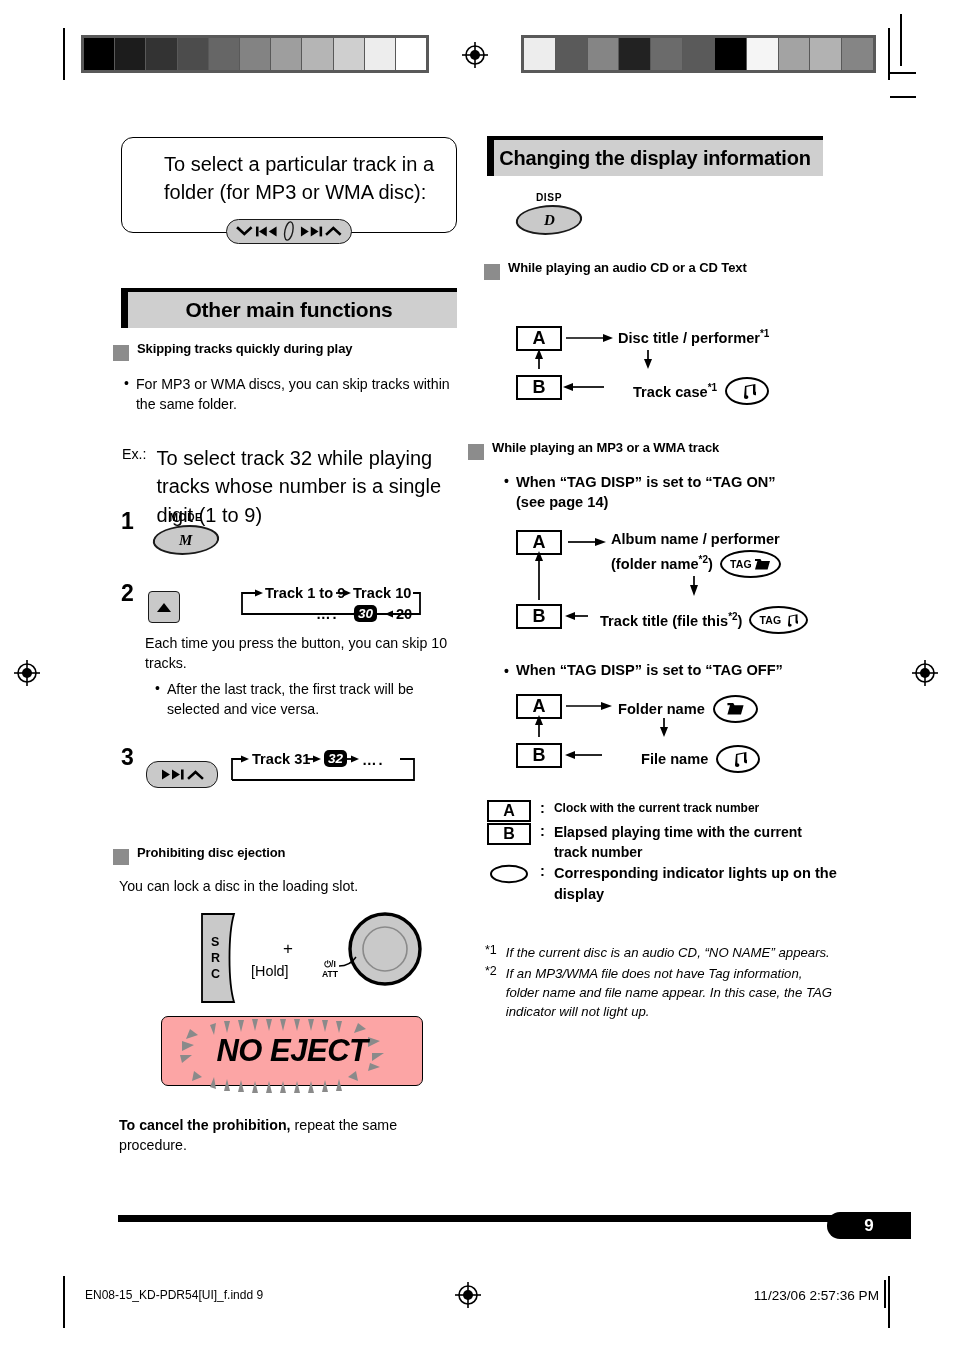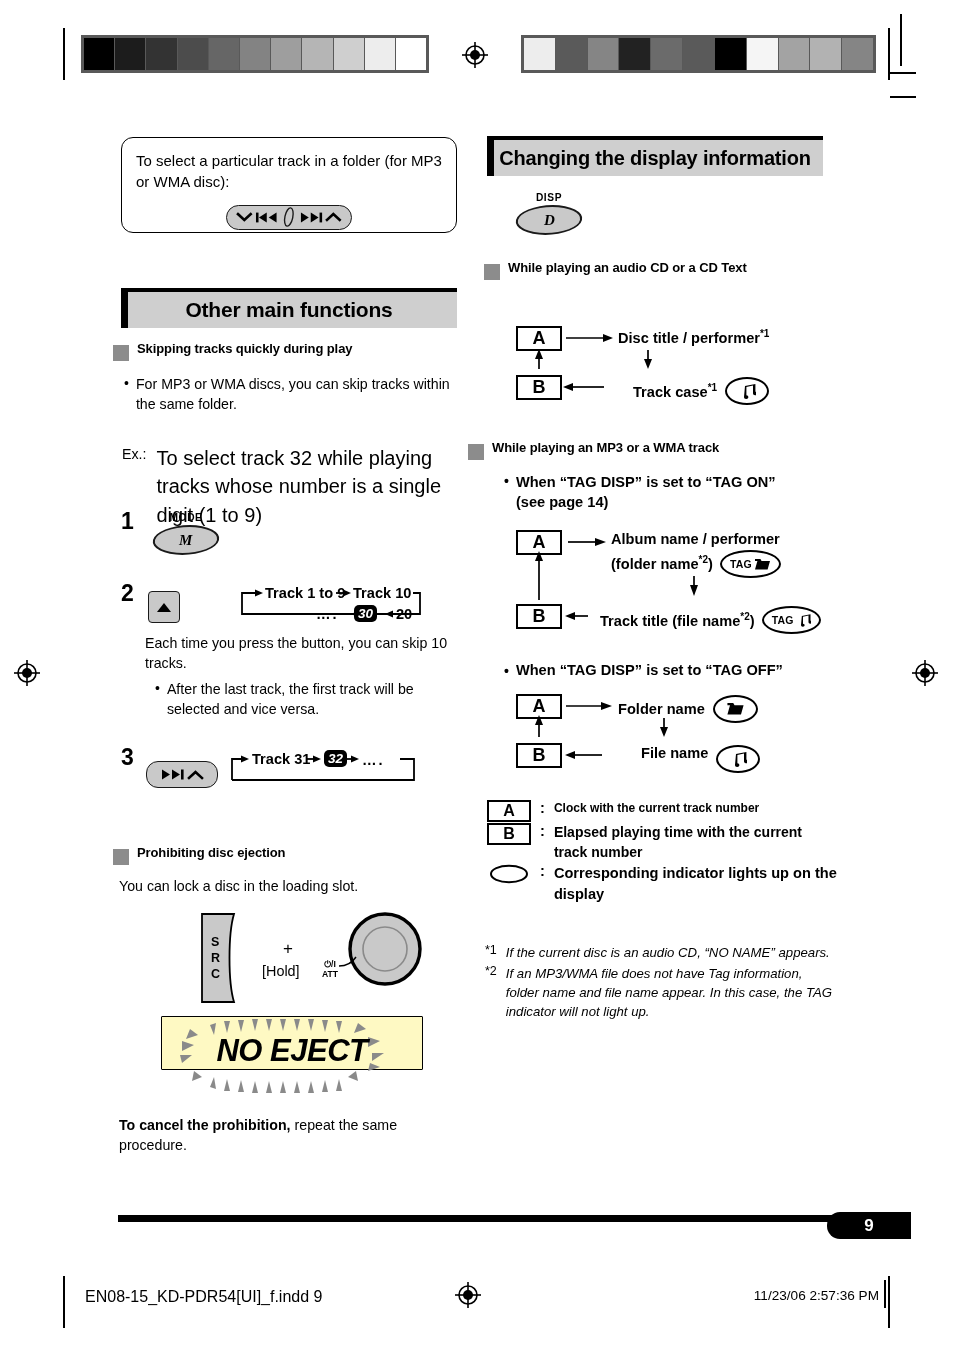--- a/index.html
+++ b/index.html
@@ -18,21 +18,21 @@
   .regmark svg{display:block;}
   .cropline{position:absolute;background:#000;}
   .bold{font-weight:bold;}
 
   
   #intro-note{
     position:absolute;left:121px;top:137px;width:336px;height:96px;
     border:1.6px solid #000;border-radius:12px;box-sizing:border-box;
     padding:12px 14px 0 14px;
   }
-  #intro-note .t{font-size:15px;line-height:1.42;}
+  #intro-note .t{font-size:20px;line-height:1.42;margin-left:28px;}
 
   
   .rocker{
     display:flex;align-items:center;justify-content:center;gap:0px;
     background:#c9c9c9;border:1.6px solid #1a1a1a;border-radius:13px;
     height:25px;padding:0 9px;box-sizing:border-box;
   }
   .rocker svg{display:block;}
 
   
@@ -104,21 +104,21 @@
   
   .fn{position:absolute;font-size:13.2px;font-style:italic;line-height:1.45;}
 
   
   #footer-rule{position:absolute;left:118px;top:1215px;width:793px;height:7px;background:#000;}
   #page-number-badge{
     position:absolute;left:827px;top:1212px;width:84px;height:27px;background:#000;
     border-radius:13px 0 0 13px;color:#fff;font-size:17px;font-weight:bold;
     display:flex;align-items:center;justify-content:center;
   }
-  #footer-file{position:absolute;left:85px;top:1288px;font-size:16px;}
+  #footer-file{position:absolute;left:85px;top:1288px;font-size:12px;}
   #footer-date{position:absolute;right:75px;top:1288px;font-size:13.6px;}
   .vline{position:absolute;width:1.6px;background:#000;}
   .hline{position:absolute;height:1.6px;background:#000;}
 </style>
 </head>
 <body>
 
 <div class="pg">
 
   <div class="cropline vline" style="left:63px;top:28px;width:2px;height:52px;"></div>
@@ -315,37 +315,37 @@
       <path d="M4,2 L36,2 C30,22 30,70 36,90 L4,90 Z" fill="#c9c9c9" stroke="#000" stroke-width="1.8"></path>
     </svg>
     <div style="position:absolute;left:13px;top:22px;font-size:12.5px;font-weight:bold;line-height:1.28;letter-spacing:.5px;">
       <div>S</div>
         <div>R</div>
         <div>C</div>
     </div>
   </div>
 
   <div style="position:absolute;left:283px;top:939px;font-size:17px;">+</div>
-  <div style="position:absolute;left:262px;top:963px;font-size:14.4px;">[Hold]</div>
+  <div style="position:absolute;left:251px;top:963px;font-size:14.4px;">[Hold]</div>
 
   <div style="position:absolute;left:347px;top:911px;">
     <svg width="76" height="76" viewBox="0 0 76 76">
       <circle cx="38" cy="38" r="35" fill="#c9c9c9" stroke="#000" stroke-width="3.4"></circle>
       <circle cx="38" cy="38" r="22" fill="#c9c9c9" stroke="#8a8a8a" stroke-width="1.6"></circle>
     </svg>
   </div>
   <div style="position:absolute;left:322px;top:960px;font-size:8.6px;font-weight:bold;line-height:1.15;text-align:center;">
     <div>⏻/I</div>
     <div>ATT</div>
   </div>
   <svg width="20" height="14" viewBox="0 0 20 14" style="position:absolute;left:338px;top:955px;">
     <path d="M1,11 C8,11 14,8 18,2" fill="none" stroke="#000" stroke-width="1.4"></path>
   </svg>
 
-  <div style="position:absolute;left:161px;top:1016px;width:262px;height:54px;background:#fef9c3;border:1.8px solid #000;border-radius:1px;box-sizing:border-box;">
+  <div style="position:absolute;left:161px;top:1016px;width:262px;height:70px;background:#fca5a5;border:1.8px solid #000;border-radius:7px;box-sizing:border-box;">
     <svg width="262" height="90" viewBox="0 0 262 90" style="position:absolute;left:0;top:-10px;">
       <g fill="#8a8a8a">
         <polygon points="48,18 54,16 52,28"></polygon>
           <polygon points="62,14 68,14 65,26"></polygon>
         <polygon points="76,13 82,13 79,25"></polygon>
           <polygon points="90,12 96,12 93,24"></polygon>
         <polygon points="104,12 110,12 107,24"></polygon>
           <polygon points="118,12 124,12 121,24"></polygon>
         <polygon points="132,12 138,12 135,24"></polygon>
           <polygon points="146,12 152,12 149,24"></polygon>
@@ -454,21 +454,21 @@
         <span><span>(folder name</span><sup style="font-size:10px;">*2</sup><span>)</span></span>
         <span class="ind">
           <span class="tg">TAG</span>
           <svg width="17" height="13" viewBox="0 0 17 13">
               <path d="M1,11.5 L3.4,3 L16,3 L13.6,11.5 Z M1,3 L1,1 L6.4,1 L7.6,3 Z" fill="#000"></path>
             </svg>
         </span>
       </div>
     </div>
     <div style="position:absolute;left:84px;top:76px;font-size:14.6px;font-weight:bold;display:flex;align-items:center;gap:7px;">
-      <span><span>Track title (file name</span><sup style="font-size:10px;">*2</sup><span>)</span></span>
+      <span><span>Track title (file this</span><sup style="font-size:10px;">*2</sup><span>)</span></span>
       <span class="ind">
         <span class="tg">TAG</span>
         <svg width="15" height="13" viewBox="0 0 18 15">
             <path d="M6,13 a2.2,1.8 0 1,0 2.4,-1.7 L8.4,3 L15,1.6 L15,9.4 a2.2,1.8 0 1,0 2.4,-1.7 L17.4,0 L7,2 Z" fill="#000"></path>
           </svg>
       </span>
     </div>
   </div>
 
   <div class="bul" style="left:504px;top:662px;width:330px;">
@@ -490,21 +490,21 @@
       <polygon points="59,57 49,61 59,65" fill="#000"></polygon>
     </svg>
     <div style="position:absolute;left:102px;top:1px;font-size:14.6px;font-weight:bold;display:flex;align-items:center;gap:8px;">
       <span>Folder name</span>
       <span class="ind" style="padding:0 11px;">
         <svg width="19" height="14" viewBox="0 0 17 13">
             <path d="M1,11.5 L3.4,3 L16,3 L13.6,11.5 Z M1,3 L1,1 L6.4,1 L7.6,3 Z" fill="#000"></path>
           </svg>
       </span>
     </div>
-    <div style="position:absolute;left:125px;top:51px;font-size:14.6px;font-weight:bold;display:flex;align-items:flex-start;gap:8px;">
+    <div style="position:absolute;left:125px;top:51px;font-size:14.6px;font-weight:bold;display:flex;align-items:center;gap:8px;">
       <span>File name</span>
       <span class="ind" style="padding:0 11px;">
         <svg width="18" height="15" viewBox="0 0 18 15">
             <path d="M6,13 a2.2,1.8 0 1,0 2.4,-1.7 L8.4,3 L15,1.6 L15,9.4 a2.2,1.8 0 1,0 2.4,-1.7 L17.4,0 L7,2 Z" fill="#000"></path>
           </svg>
       </span>
     </div>
   </div>
 
   <div style="position:absolute;left:487px;top:800px;width:350px;">

